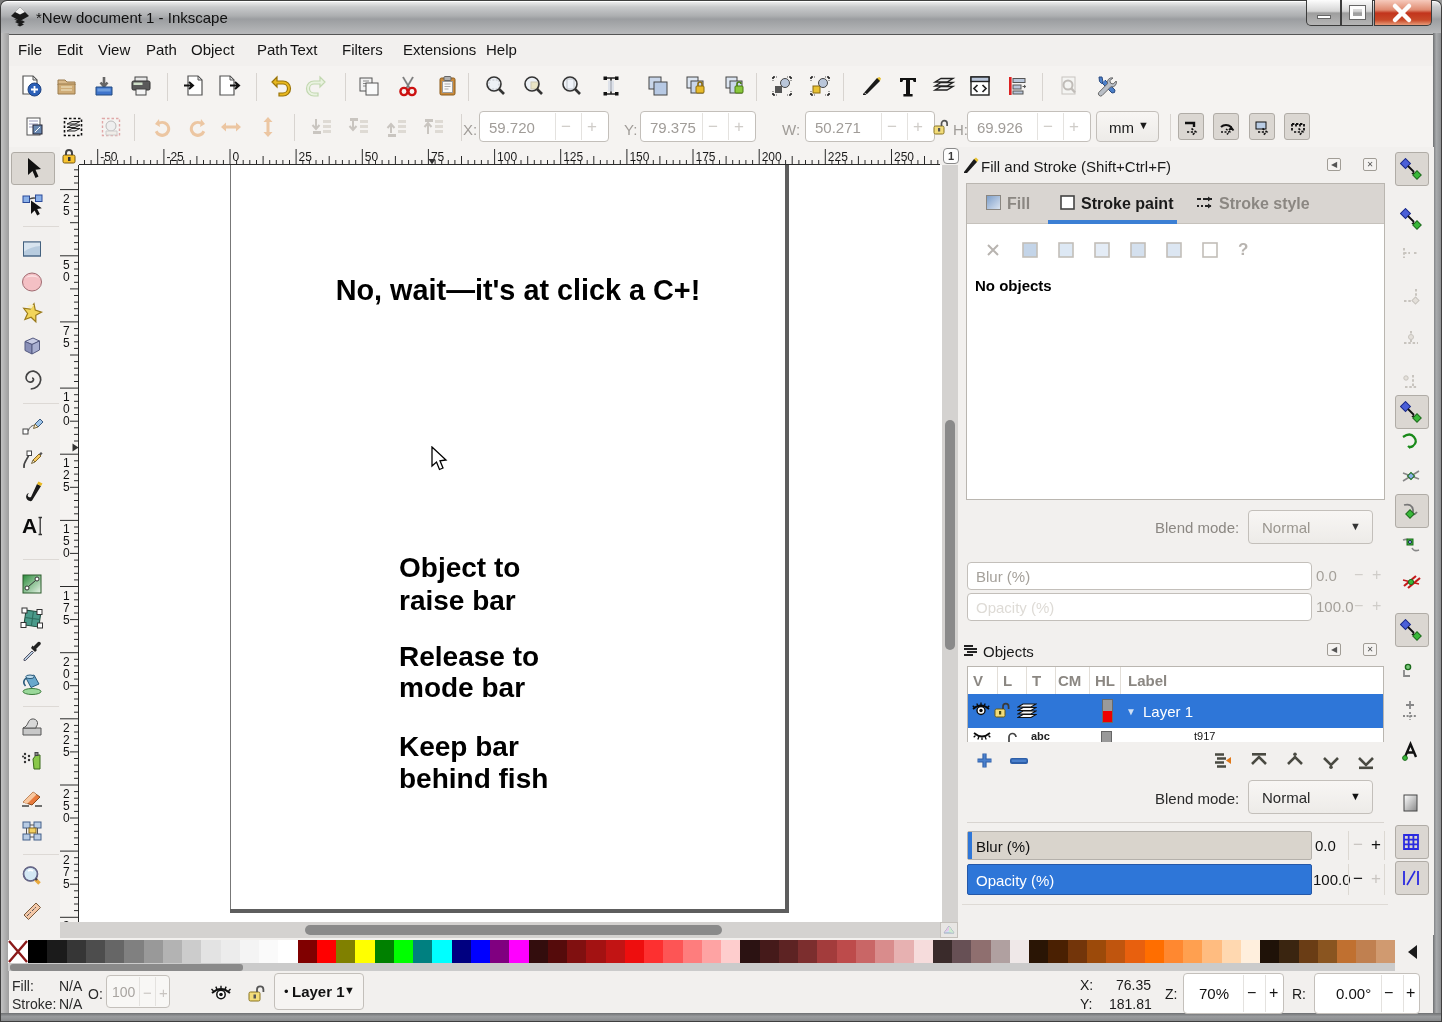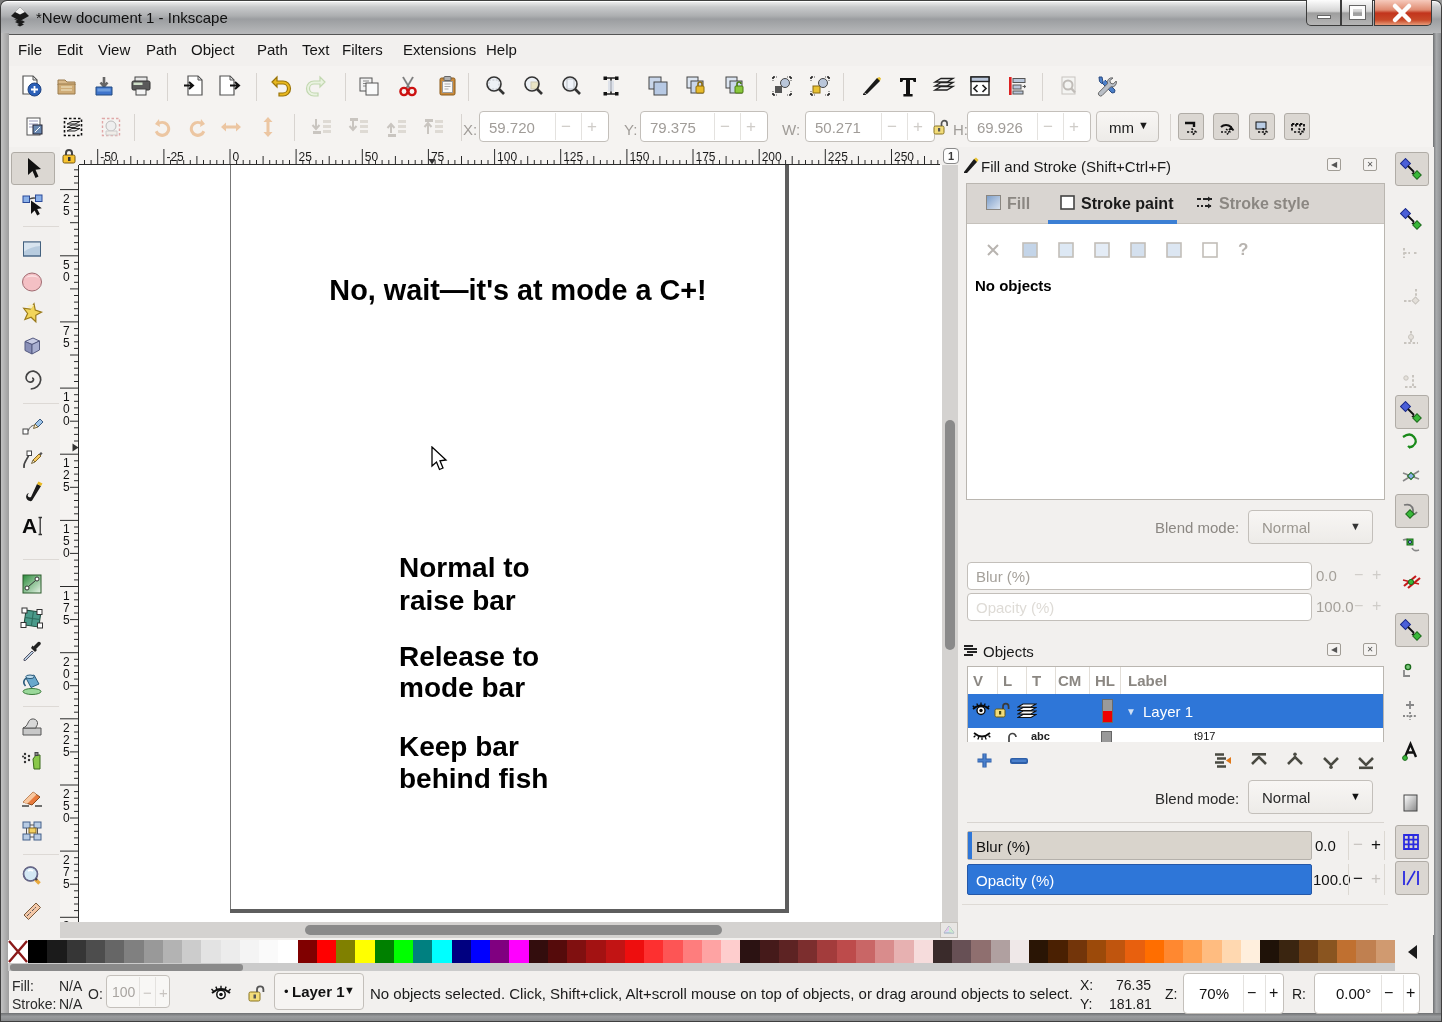--- a/index.html
+++ b/index.html
@@ -71,21 +71,21 @@
 <div id="btnclose" class="winbtn"><svg width="56" height="26">
       <path d="M20 6 L34 20 M34 6 L20 20" stroke="#fdfdfd" stroke-width="4.5" stroke-linecap="round"></path>
     </svg></div>
 <div id="client"></div>
 <div class="menuitem" style="left:18px">File</div>
 <div class="menuitem" style="left:57px">Edit</div>
 <div class="menuitem" style="left:98px">View</div>
 <div class="menuitem" style="left:146px">Path</div>
 <div class="menuitem" style="left:191px">Object</div>
 <div class="menuitem" style="left:257px">Path</div>
-<div class="menuitem" style="left:302px">Text</div>
+<div class="menuitem" style="left:290px">Text</div>
 <div class="menuitem" style="left:342px">Filters</div>
 <div class="menuitem" style="left:403px">Extensions</div>
 <div class="menuitem" style="left:486px">Help</div>
 <div id="toolbar1">
     <div class="icon" style="left:10px;top:8px;">
       <svg width="24" height="24" viewBox="0 0 24 24" style="display:block">
         <path d="M4 2 h10 l4 4 v14 h-14 z" fill="#fff" stroke="#555" stroke-width="1.2"></path>
         <path d="M14 2 l4 4 h-4 z" fill="#ddd" stroke="#555" stroke-width="1"></path>
         <circle cx="15.5" cy="15.5" r="6.5" fill="#2a5fb8" stroke="#1a3f80"></circle>
         <path d="M15.5 12v7 M12 15.5h7" stroke="#fff" stroke-width="1.8"></path>
@@ -364,21 +364,21 @@
     <div class="tsep" style="left:452px;top:7px;height:27px"></div>
     <div class="spinlbl" style="left:454px">X:</div>
     <div class="spin" style="left:470px;top:4px;width:130px">
       <div class="val">59.720</div>
       <div class="sep" style="right:52px"></div>
       <div class="sep" style="right:26px"></div>
       <div class="m" style="right:37px">−</div>
       <div class="m" style="right:11px">+</div>
     </div>
     <div class="spinlbl" style="left:615px">Y:</div>
-    <div class="spin" style="left:631px;top:4px;width:128px">
+    <div class="spin" style="left:631px;top:4px;width:116px">
       <div class="val">79.375</div>
       <div class="sep" style="right:52px"></div>
       <div class="sep" style="right:26px"></div>
       <div class="m" style="right:37px">−</div>
       <div class="m" style="right:11px">+</div>
     </div>
     <div class="spinlbl" style="left:773px">W:</div>
     <div class="spin" style="left:796px;top:4px;width:130px">
       <div class="val">50.271</div>
       <div class="sep" style="right:52px"></div>
@@ -668,22 +668,22 @@
       <text x="3" y="765.3" font-size="12" fill="#111">3</text>
       <text x="3" y="777.3" font-size="12" fill="#111">0</text>
       <text x="3" y="789.3" font-size="12" fill="#111">0</text>
       <path d="M18.5 282.5 l-6 4 v-8 z" fill="#333"></path>
     </svg>
   </div>
 <div id="canvas">
     <div style="position:absolute;left:151px;top:-2px;width:1px;height:748px;background:#777"></div>
     <div style="position:absolute;left:706px;top:-2px;width:4px;height:750px;background:#5e5e5e"></div>
     <div style="position:absolute;left:151px;top:744px;width:559px;height:4px;background:#5e5e5e"></div>
-    <div style="position:absolute;font-weight:bold;color:#000;white-space:nowrap;left:439px;top:108.5px;font-size:28.8px;transform:translateX(-50%)">No, wait—it's at mode a C+!</div>
-    <div style="position:absolute;font-weight:bold;color:#000;white-space:nowrap;left:320px;top:387.3px;font-size:28px">Normal to</div>
+    <div style="position:absolute;font-weight:bold;color:#000;white-space:nowrap;left:439px;top:108.5px;font-size:28.8px;transform:translateX(-50%)">No, wait—it's at click a C+!</div>
+    <div style="position:absolute;font-weight:bold;color:#000;white-space:nowrap;left:320px;top:387.3px;font-size:28px">Object to</div>
     <div style="position:absolute;font-weight:bold;color:#000;white-space:nowrap;left:320px;top:420.3px;font-size:28px">raise bar</div>
     <div style="position:absolute;font-weight:bold;color:#000;white-space:nowrap;left:320px;top:475.5px;font-size:28px">Release to</div>
     <div style="position:absolute;font-weight:bold;color:#000;white-space:nowrap;left:320px;top:507.1px;font-size:28px">mode bar</div>
     <div style="position:absolute;font-weight:bold;color:#000;white-space:nowrap;left:320px;top:565.6px;font-size:28px">Keep bar</div>
     <div style="position:absolute;font-weight:bold;color:#000;white-space:nowrap;left:320px;top:597.7px;font-size:28px">behind fish</div>
     <svg style="position:absolute;left:350px;top:281px" width="22" height="26" viewBox="0 0 22 26">
       <path d="M3 1 L3 20 L7.5 16 L10.5 23.5 L14 22 L11 14.8 L17 14 Z" fill="#fff" stroke="#000" stroke-width="1.3"></path>
     </svg>
   </div>
 <div id="vscroll"></div>
@@ -1151,21 +1151,20 @@
     <svg style="position:absolute;left:238px;top:11px" width="18" height="20" viewBox="0 0 18 20">
       <rect x="2" y="9" width="11" height="9" rx="1.5" fill="#f2dc7a" stroke="#8a7420"></rect>
       <path d="M10 9 V6.5 a3.2 3.2 0 0 1 6.4 0 V9" fill="none" stroke="#555" stroke-width="1.8"></path>
       <rect x="6.5" y="11.5" width="2.5" height="4" fill="#555"></rect>
     </svg>
     <div class="combobox" style="left:265px;top:1px;width:90px;height:37px;background:#f6f4f2">
       <span style="position:absolute;left:9px;top:10px;font-size:13px;color:#111">•</span>
       <span style="position:absolute;left:17px;top:9px;font-size:15px;font-weight:bold;color:#111">Layer 1</span>
       <span style="position:absolute;right:8px;top:10px;font-size:11px;color:#111">▼</span>
     </div>
-    <div style="position:absolute;left:361px;top:13px;font-size:15px;color:#1a1a1a;white-space:nowrap;">No objects selected. Click, Shift+click, Alt+scroll mouse on top of objects, or drag around objects to select.</div>
     <div style="position:absolute;left:1071px;top:5px;font-size:14px;color:#1a1a1a;white-space:nowrap;">X:</div>
     <div style="position:absolute;left:1107px;top:5px;font-size:14px;color:#1a1a1a;white-space:nowrap;">76.35</div>
     <div style="position:absolute;left:1071px;top:24px;font-size:14px;color:#1a1a1a;white-space:nowrap;">Y:</div>
     <div style="position:absolute;left:1100px;top:24px;font-size:14px;color:#1a1a1a;white-space:nowrap;">181.81</div>
     <div style="position:absolute;left:1156px;top:14px;font-size:14px;color:#1a1a1a;white-space:nowrap;">Z:</div>
     <div class="sbox" style="left:1174px;top:1px;width:101px;height:41px">
       <span style="position:absolute;left:15px;top:11px;font-size:15px;color:#111">70%</span>
       <span style="position:absolute;left:59px;top:1px;bottom:1px;width:1px;background:#e4e2df"></span>
       <span style="position:absolute;left:81px;top:1px;bottom:1px;width:1px;background:#e4e2df"></span>
       <span style="position:absolute;left:63px;top:10px;font-size:16px;color:#111">−</span>

